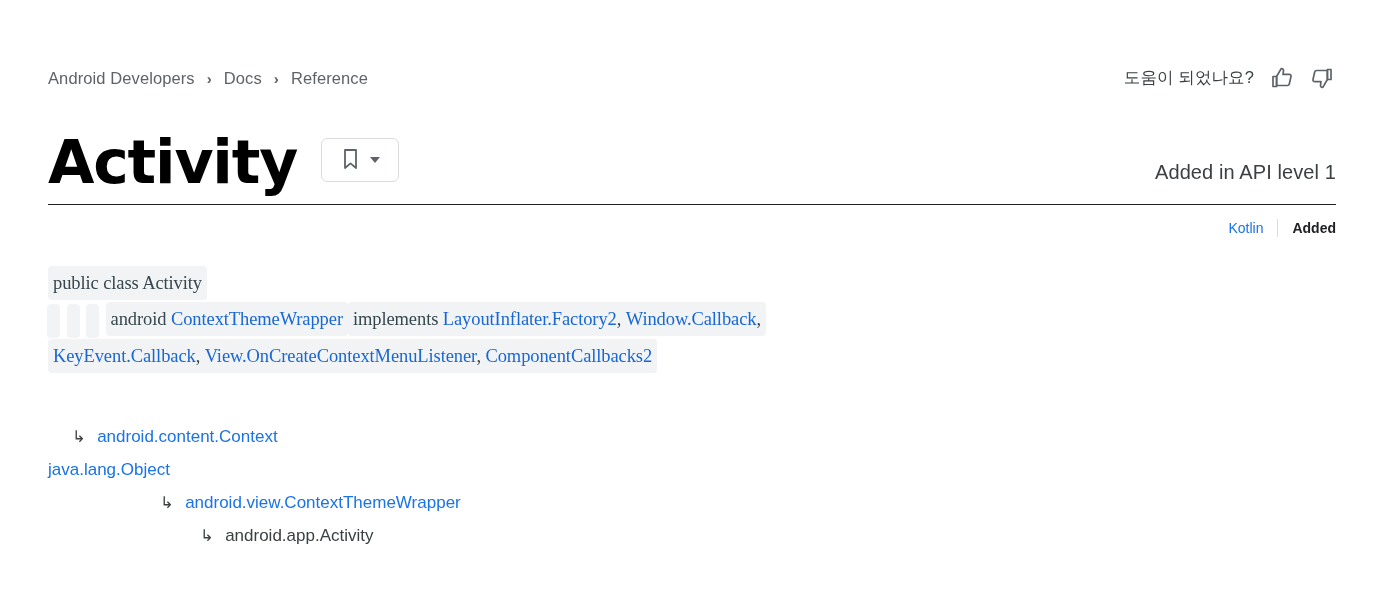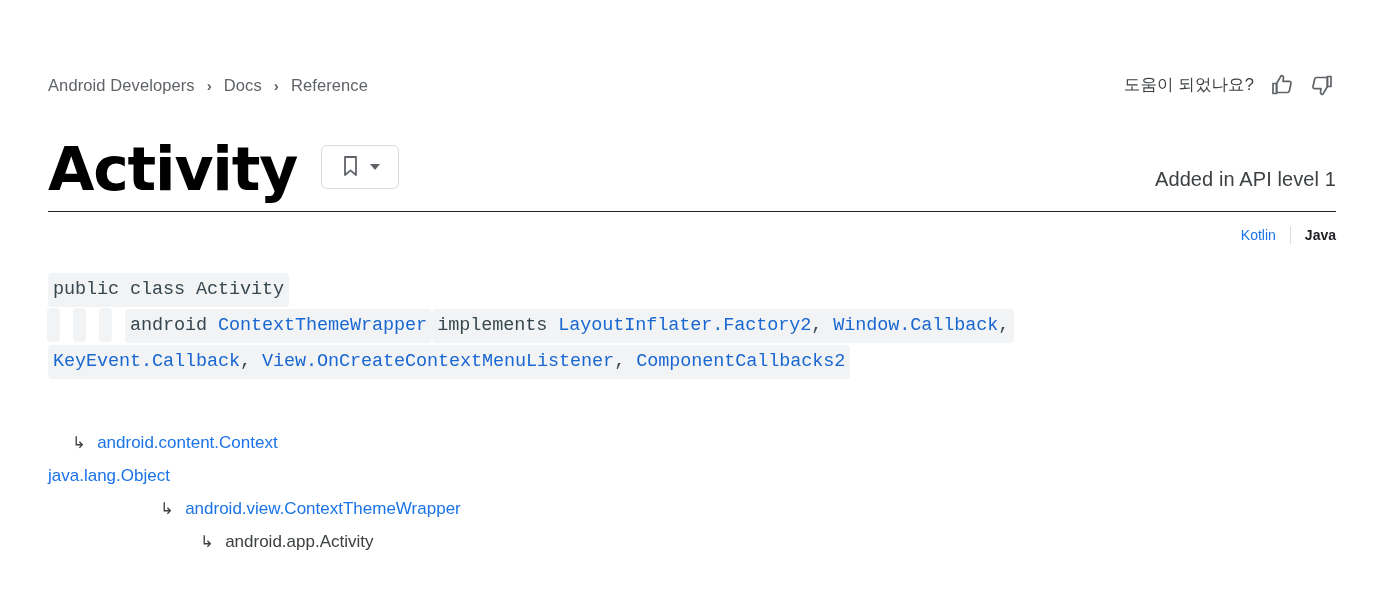--- a/index.html
+++ b/index.html
@@ -13,21 +13,21 @@
     font-family: "Liberation Sans", sans-serif;
     color: #202124;
     overflow: hidden;
     position: relative;
   }
   .page {
     position: relative;
     width: 1384px;
     height: 600px;
     box-sizing: border-box;
-    padding: 7px 48px;
+    padding: 0 48px;
   }
 
   
   .topbar {
     display: flex;
     align-items: center;
     justify-content: space-between;
     height: 64px;
     padding-top: 46px;
     box-sizing: content-box;
@@ -151,21 +151,21 @@
     margin: 0 14px;
   }
   .lang-java {
     color: #202124;
     font-weight: 700;
   }
 
   
   .signature {
     margin-top: 28px;
-    font-family: Liberation Mono, monospace;
+    font-family: Liberation Serif, serif;
     font-size: 18.5px;
     line-height: 36px;
     color: #37474f;
     letter-spacing: -0.1px;
   }
   .sig-line { display: block; white-space: nowrap; }
   .tok {
     background: #f1f3f4;
     border-radius: 4px;
     padding: 3px 5px;
@@ -255,21 +255,21 @@
       </button>
     </div>
     <div class="api-level">Added in API level 1</div>
   </div>
 
   <hr class="rule">
 
   <div class="lang-row">
     <a class="lang-kotlin">Kotlin</a>
     <span class="lang-divider"></span>
-    <span class="lang-java">Java</span>
+    <span class="lang-java">Added</span>
   </div>
 
   <div class="signature">
 
     <span class="sig-line">
       <span class="tok plain">public class Activity</span>
     </span>
 
     <span class="sig-line l2">
       <span class="indent"></span>

